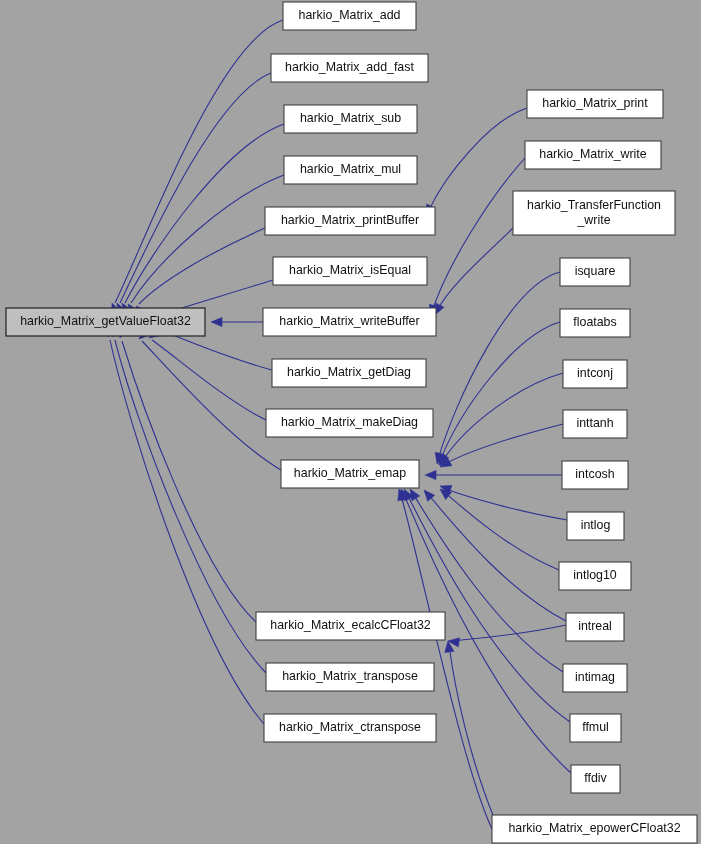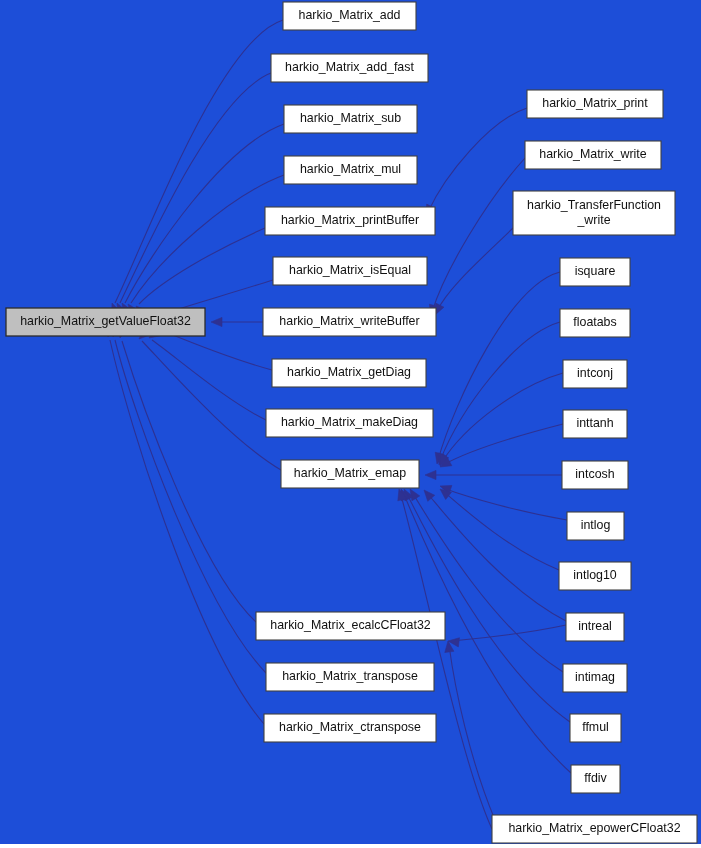--- a/index.html
+++ b/index.html
@@ -1,18 +1,18 @@
 <!DOCTYPE html>
 <html><head>
 <meta charset="utf-8">
 <style>
   html,body{margin:0;padding:0;background:#ffffff;}
   body{width:701px;height:848px;overflow:hidden;
        font-family:"Liberation Sans","DejaVu Sans",sans-serif;}
-  #graph{position:relative;width:701px;height:844px;background:#1d4ed8;}
+  #graph{position:relative;width:701px;height:844px;background:#a3a3a3;}
   svg{position:absolute;left:0;top:0;width:701px;height:848px;}
   .edge{fill:none;stroke:#2E3192;stroke-width:1.1;}
   .arrow{fill:#2E3192;stroke:#2E3192;stroke-width:0.6;}
   .nodebox{fill:#ffffff;stroke:#404040;stroke-width:1.1;}
   .nodebox.root{fill:#bfbfbf;stroke:#2b2b2b;stroke-width:1.3;}
   .nodelabel{font-family:"Liberation Sans","DejaVu Sans",sans-serif;
              font-size:12.4px;fill:#101010;text-anchor:middle;
              dominant-baseline:middle;}
 </style>
 </head>

